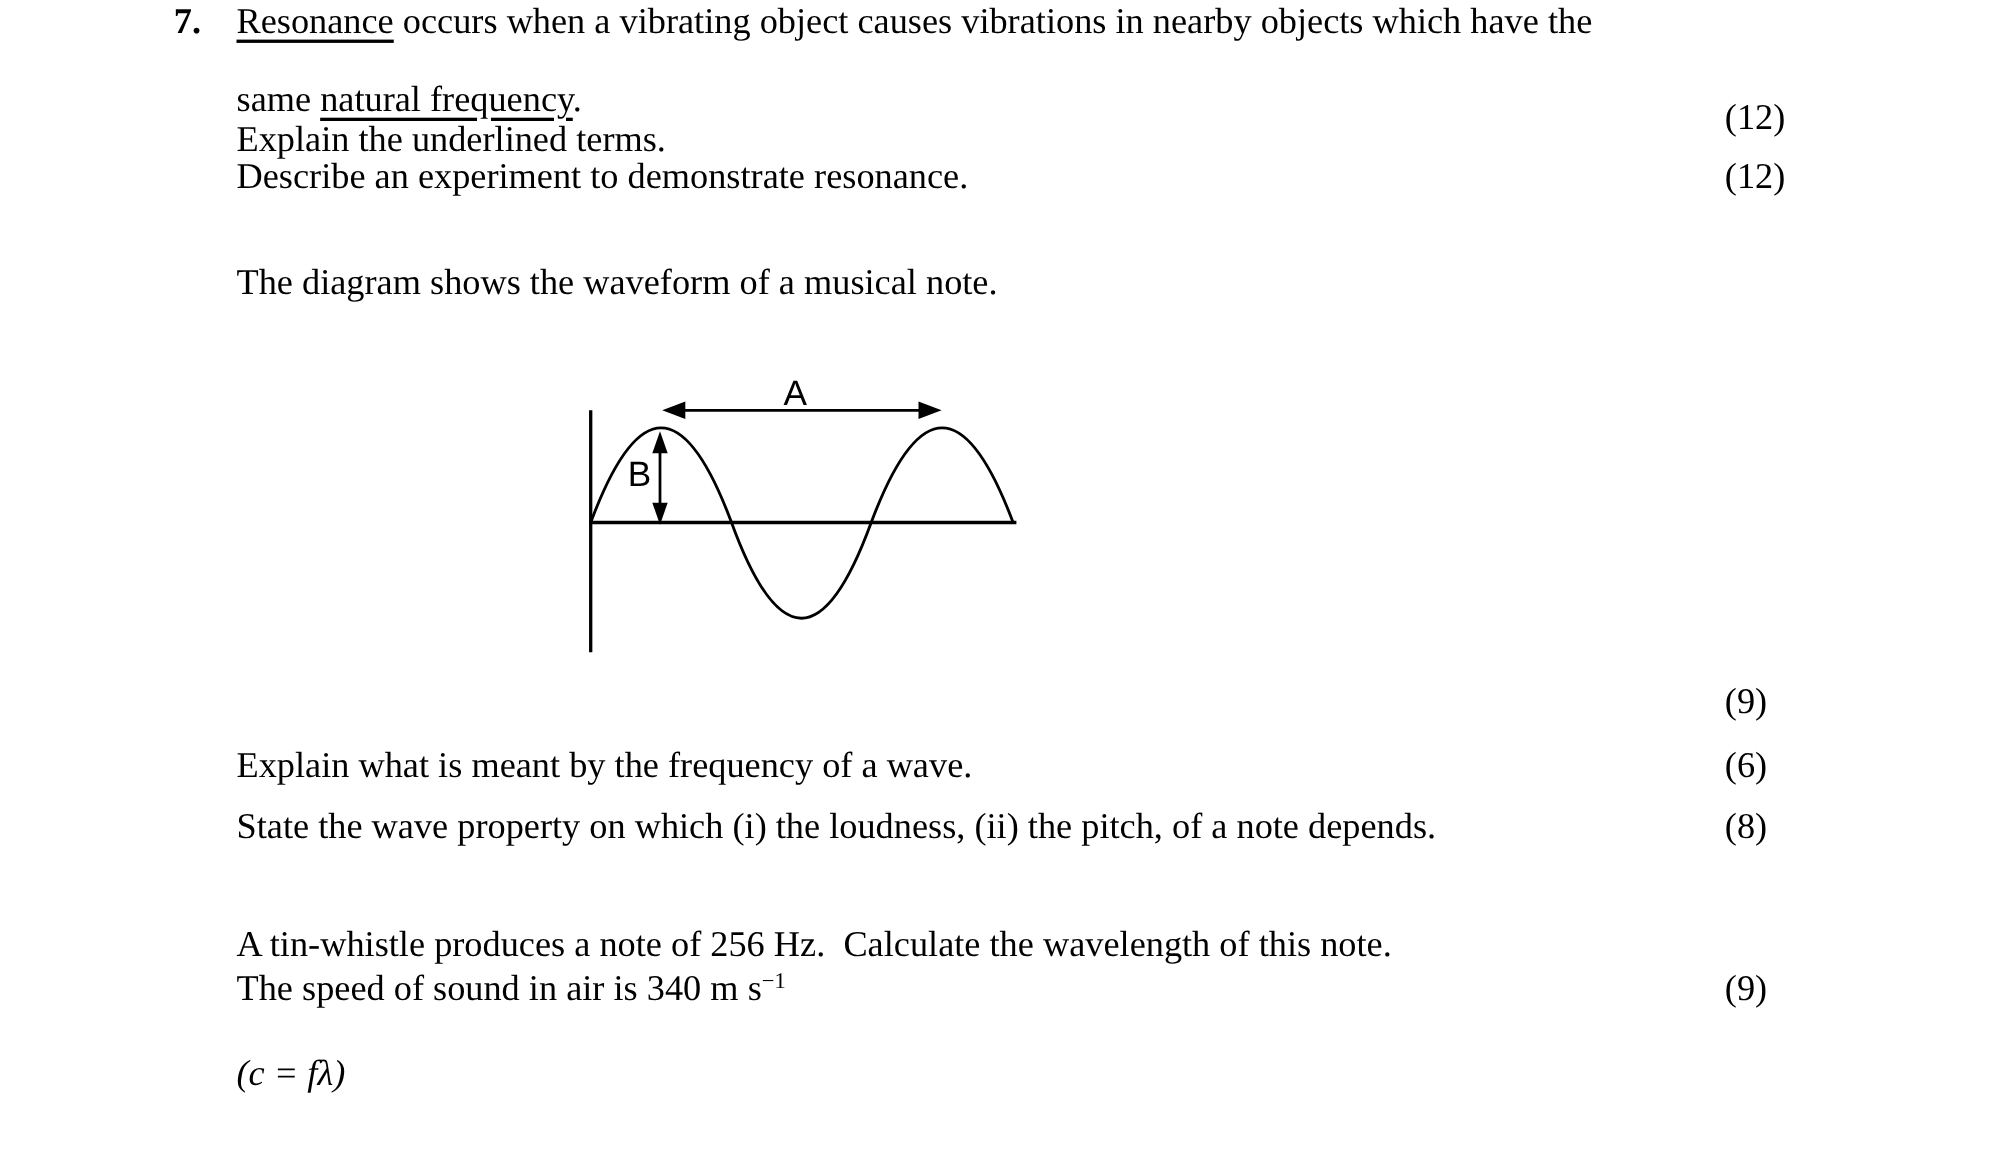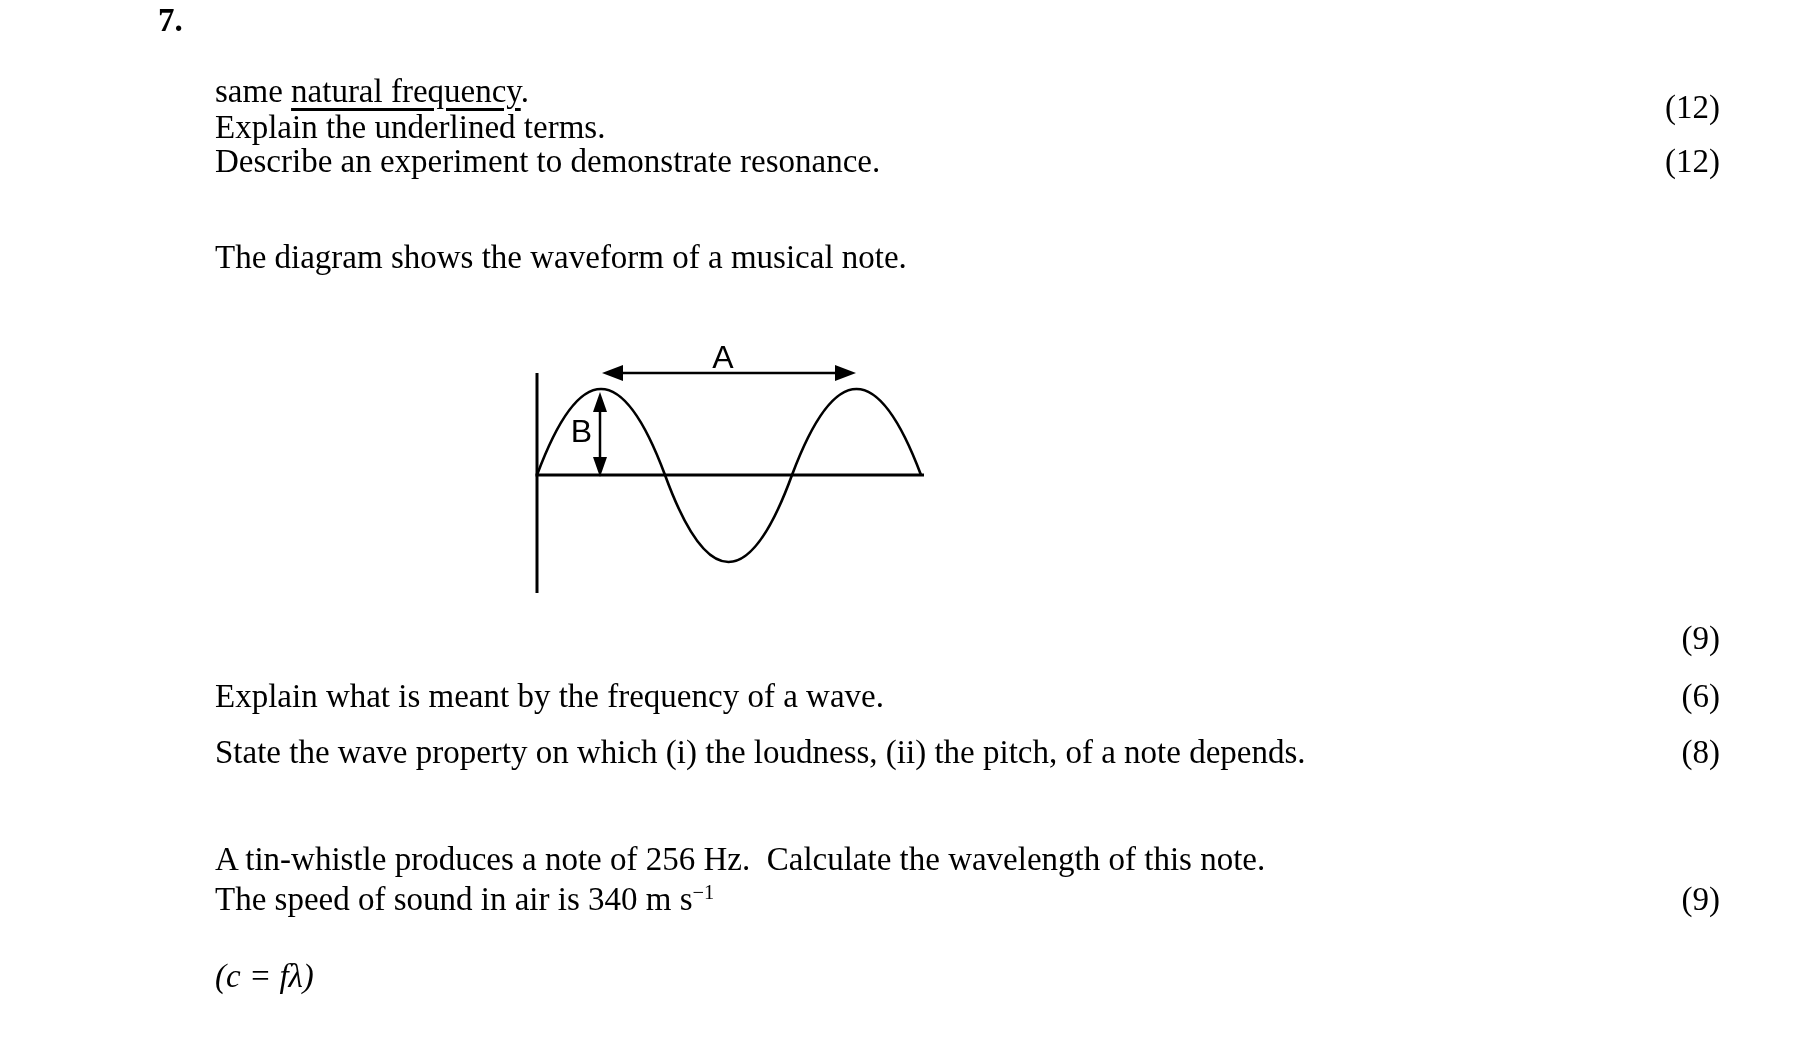--- a/index.html
+++ b/index.html
@@ -10,23 +10,23 @@
     background: #ffffff;
     color: #000000;
     font-family: "Liberation Serif", serif;
     font-size: 33px;
     line-height: 1.2;
     overflow: hidden;
   }
   .abs { position: absolute; white-space: pre; }
   .marks {
     position: absolute;
-    left: 1604px;
+    left: 1568px;
     width: 116px;
-    text-align: right;
+    text-align: left;
     white-space: pre;
   }
   .b { font-weight: bold; }
   .u {
     text-decoration: underline;
     text-underline-offset: 6px;
     text-decoration-thickness: 2.5px;
   }
   .sup {
     font-size: 0.62em;
@@ -41,20 +41,21 @@
     fill: #000000;
   }
 </style>
 </head>
 <body>
 
 <div class="page">
 
   <div class="abs b" style="left:158px; top:1px;">7.</div>
 
+  <div class="abs" style="left:215px; top:1px;"><span class="u">Resonance</span><span> occurs when a vibrating object causes vibrations in nearby objects which have the</span></div>
 
   <div class="abs" style="left:215px; top:36px;margin-top:36px;"><span>same </span><span class="u">natural frequency</span><span>.</span></div>
 
   <div class="abs" style="left:215px; top:88px;margin-top:20px;">Explain the underlined terms.</div>
   <div class="marks" style="top:88px;">(12)</div>
 
   <div class="abs" style="left:215px; top:142px;">Describe an experiment to demonstrate resonance.</div>
   <div class="marks" style="top:142px;">(12)</div>
 
   <div class="abs" style="left:215px; top:238px;">The diagram shows the waveform of a musical note.</div>

